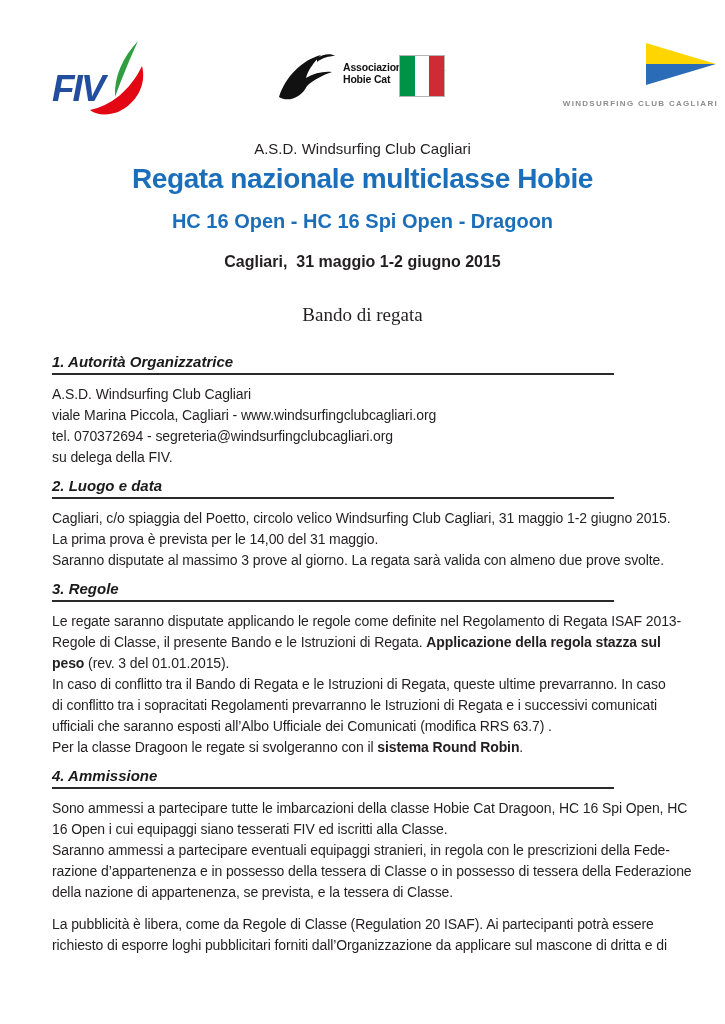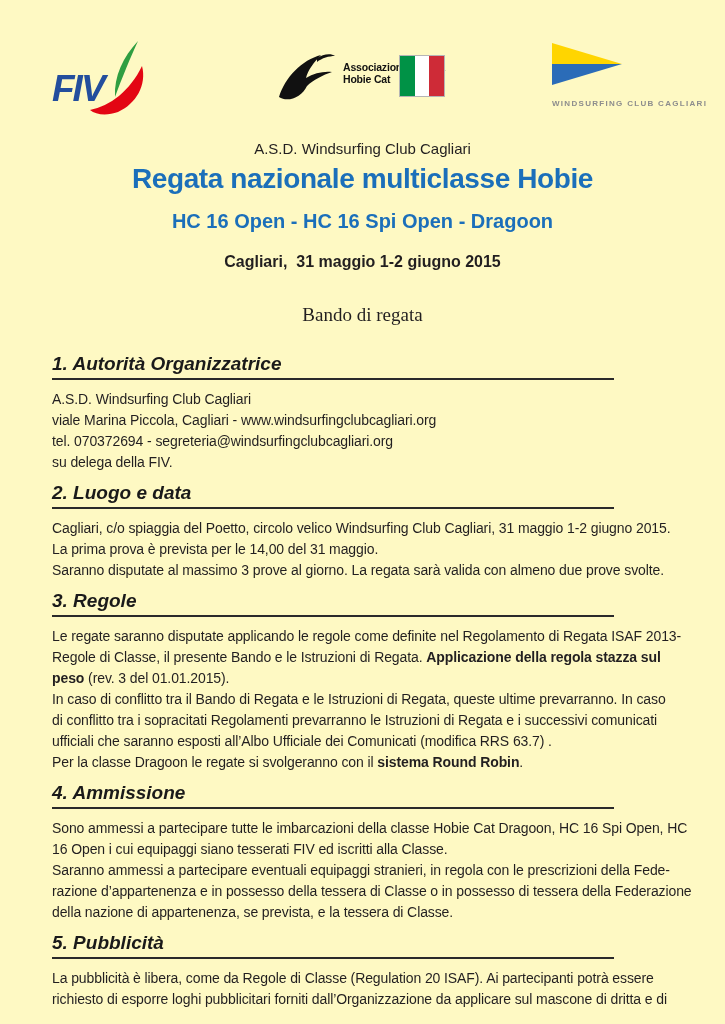--- a/index.html
+++ b/index.html
@@ -1,46 +1,46 @@
 <!DOCTYPE html>
 <html><head>
 <meta charset="utf-8">
 <style>
   html,body { margin:0; padding:0; background:#e8e8e8; }
   .page {
     position:relative;
     width:725px; height:1024px;
     margin:0 auto;
-    background:#fef9c3;
+    background:#ffffff;
     overflow:hidden;
     font-family:"Liberation Sans", sans-serif;
     color:#221f20;
   }
   
   .header { position:relative; height:138px; }
   .logo-fiv  { position:absolute; left:52px;  top:38px; }
   .logo-hobie{ position:absolute; left:276px; top:52px; display:flex; align-items:flex-start; }
   .hobie-text{ margin-left:5px; margin-top:9px; font-size:10.5px; font-weight:bold; line-height:12px; letter-spacing:-0.2px; color:#111; }
   .logo-flag { position:absolute; left:400px; top:56px; width:44px; height:40px; display:flex; outline:1px solid #b5b5b5; }
   .flag-band { flex:1; }
-  .logo-wcc  { position:absolute; left:552px; top:42px; width:166px; text-align:left; }
+  .logo-wcc  { position:absolute; left:552px; top:42px; width:166px; text-align:right; }
   .wcc-label { margin-top:9px; font-size:8px; letter-spacing:1.3px; white-space:nowrap; font-weight:bold; }
   
   .masthead { text-align:center; }
   .org-line { font-size:15px; margin-top:2px; }
   .doc-title{ font-size:28px; font-weight:bold; letter-spacing:-0.4px; margin-top:6px; }
   .doc-subtitle{ font-size:20px; font-weight:bold; margin-top:15px; }
   .date-line{ font-size:16px; font-weight:bold; margin-top:20px; white-space:pre; }
   .doc-type { font-size:19px; margin-top:33px;font-family:Liberation Serif, serif; }
   
   .sections { margin:27px 15px 0 52px; }
   .section  { margin-top:9px; }
   .section:first-child { margin-top:0; }
   .section-heading {
-    font-size:19px; font-weight:bold; font-style:italic;
+    font-size:15px; font-weight:bold; font-style:italic;
     color:#1a1a1a;
     width:562px;
     padding-bottom:3px;
     border-bottom:2px solid #2a2a2a;
     margin-bottom:7px;
   }
   .section-body { padding-top:2px; }
   .body-line { font-size:14px; line-height:21px; letter-spacing:-0.1px; white-space:nowrap; }
   .body-line b { letter-spacing:-0.1px; }
 </style>
@@ -127,21 +127,20 @@
         <div class="section-heading">4. Ammissione</div>
         <div class="section-body">
           <div class="body-line"><span>Sono ammessi a partecipare tutte le imbarcazioni della classe Hobie Cat Dragoon, HC 16 Spi Open, HC</span></div>
           <div class="body-line"><span>16 Open i cui equipaggi siano tesserati FIV ed iscritti alla Classe.</span></div>
           <div class="body-line"><span>Saranno ammessi a partecipare eventuali equipaggi stranieri, in regola con le prescrizioni della Fede-</span></div>
           <div class="body-line"><span>razione d’appartenenza e in possesso della tessera di Classe o in possesso di tessera della Federazione</span></div>
           <div class="body-line"><span>della nazione di appartenenza, se prevista, e la tessera di Classe.</span></div>
         </div>
       </div>
       <div class="section">
-        <div class="section-heading">5. Pubblicità</div>
         <div class="section-body">
           <div class="body-line"><span>La pubblicità è libera, come da Regole di Classe (Regulation 20 ISAF). Ai partecipanti potrà essere</span></div>
           <div class="body-line"><span>richiesto di esporre loghi pubblicitari forniti dall’Organizzazione da applicare sul mascone di dritta e di</span></div>
         </div>
       </div>
     </div>
 
 </div>
 
 </body></html>

